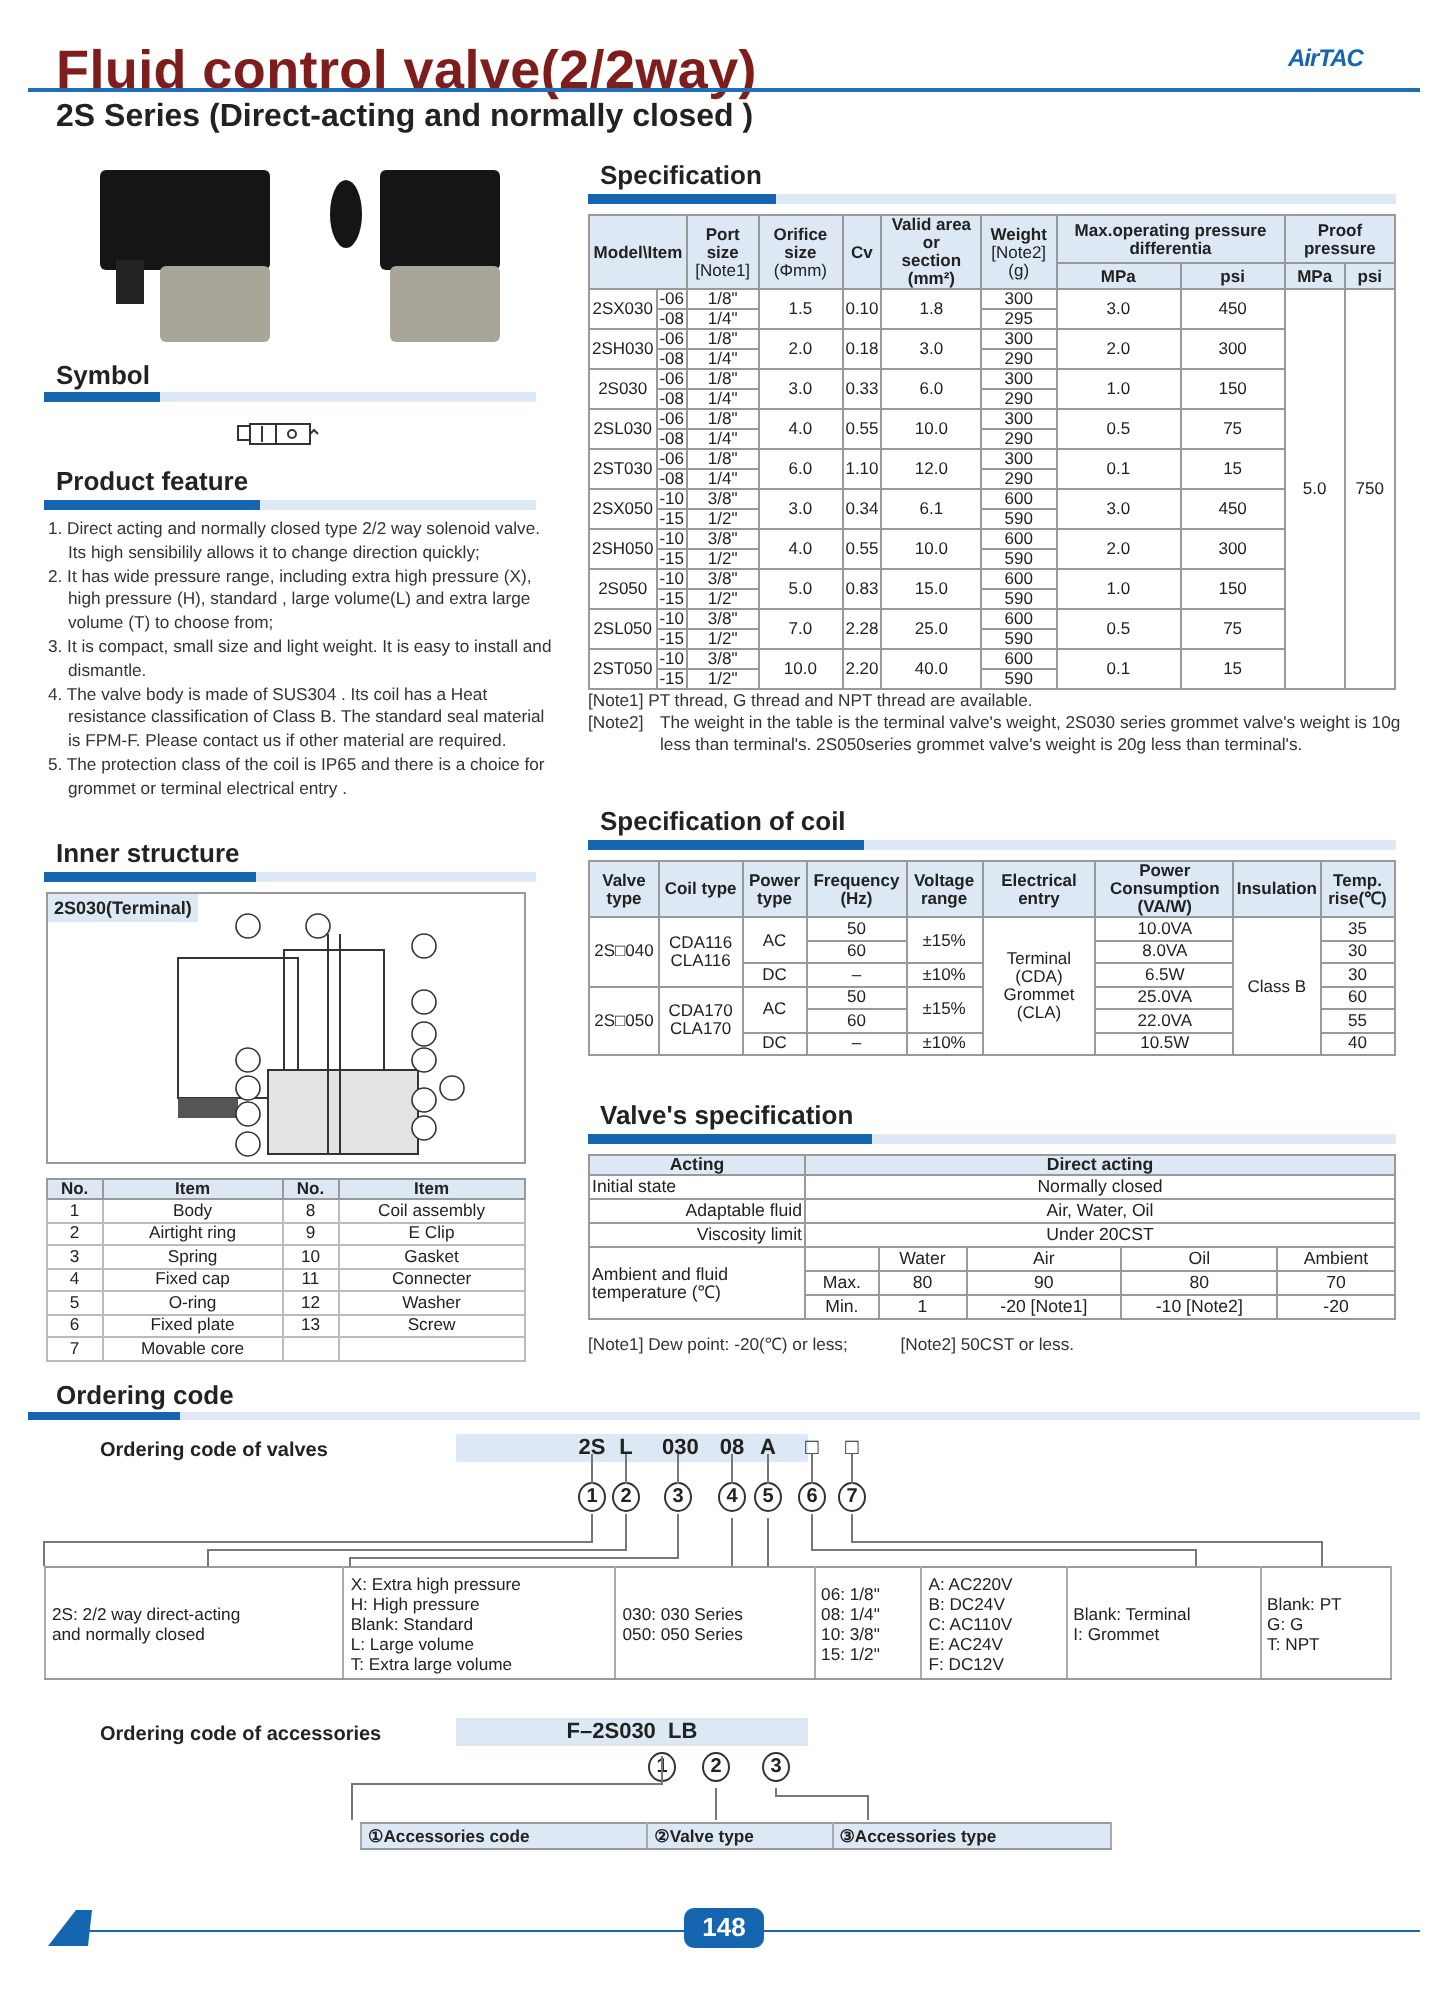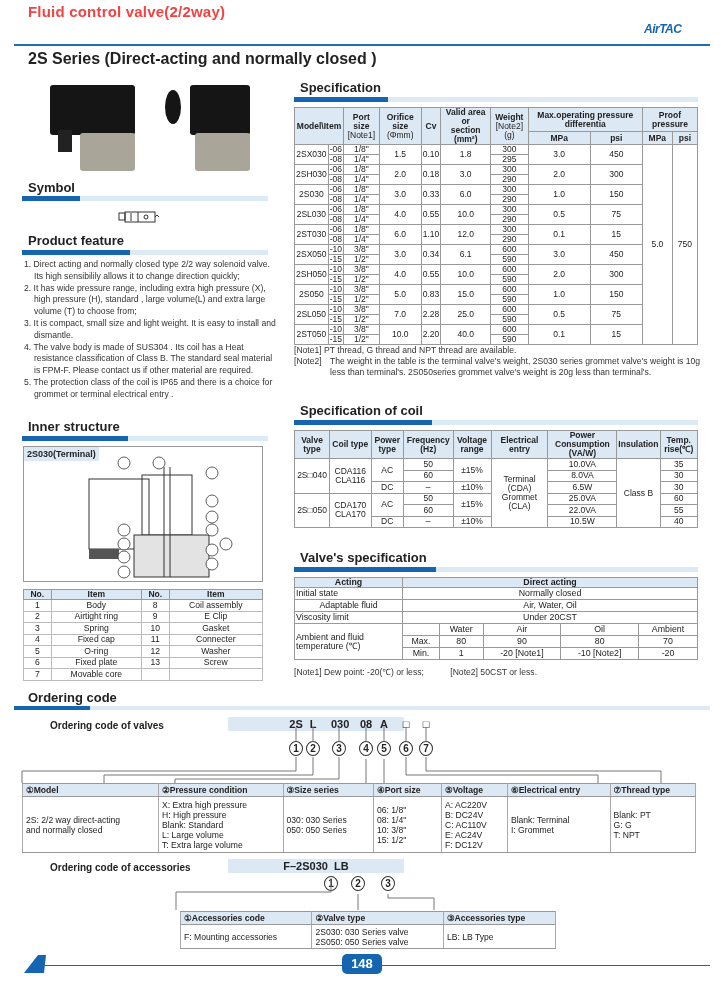--- a/index.html
+++ b/index.html
@@ -1,18 +1,18 @@
 <!DOCTYPE html>
 <html><head>
 <meta charset="utf-8">
 <style>
 *{box-sizing:border-box;margin:0;padding:0}
 body{width:721px;height:999px;background:#fff;font-family:"Liberation Sans",sans-serif;color:#222;position:relative;overflow:hidden}
 .abs{position:absolute}
-.title{left:28px;top:3px;font-size:15px;font-weight:bold;color:#ef4444;letter-spacing:0.2px}
+.title{left:28px;top:20px;font-size:27px;font-weight:bold;color:#7f1d1d;letter-spacing:0.2px}
 .title-rule{left:14px;top:44px;width:696px;height:2px;background:#1e6fb5}
 .subtitle{left:28px;top:50px;font-size:16px;font-weight:bold;color:#222}
 .logo{left:644px;top:22px;font-size:12px;font-weight:900;color:#1565b0;font-style:italic;letter-spacing:-0.5px}
 .sec-h{font-size:13px;font-weight:bold;color:#222}
 .sec-bar{height:5px;background:#dde9f5}
 .sec-bar i{display:block;height:5px;background:#1565b0}
 table{border-collapse:collapse;font-size:8.5px}
 td,th{border:1px solid #999;text-align:center;padding:0 1px;line-height:9px;font-weight:normal}
 th{background:#dce8f4;font-weight:bold}
 .spec td{height:9.6px}
@@ -425,25 +425,25 @@
         <th style="width:108px">Acting</th>
         <th colspan="5">Direct acting</th>
       </tr>
   </tbody>
     <tbody id="vs-body">
       <tr>
         <td style="text-align:left;height:12px">Initial state</td>
         <td colspan="5">Normally closed</td>
       </tr>
       <tr>
-        <td style="text-align:center;height:12px">Adaptable fluid</td>
+        <td style="text-align:right;height:12px">Adaptable fluid</td>
         <td colspan="5">Air, Water, Oil</td>
       </tr>
       <tr>
-        <td style="text-align:left;height:12px">Viscosity limit</td>
+        <td style="text-align:right;height:12px">Viscosity limit</td>
         <td colspan="5">Under 20CST</td>
       </tr>
       <tr>
         <td rowspan="3" style="text-align:left">Ambient and fluid temperature (℃)</td>
         <td></td>
         <td style="height:12px">Water</td>
         <td style="height:12px">Air</td>
         <td style="height:12px">Oil</td>
         <td style="height:12px">Ambient</td>
       </tr>
@@ -503,29 +503,20 @@
     <line x1="366" x2="366" y1="2" y2="17" stroke="#777"></line>
     <polyline points="384,34 384,58" fill="none" stroke="#777"></polyline>
     <line x1="384" x2="384" y1="2" y2="17" stroke="#777"></line>
     <polyline points="406,32 406,50 598,50 598,58" fill="none" stroke="#777"></polyline>
     <line x1="406" x2="406" y1="2" y2="17" stroke="#777"></line>
     <polyline points="426,32 426,46 661,46 661,58" fill="none" stroke="#777"></polyline>
     <line x1="426" x2="426" y1="2" y2="17" stroke="#777"></line>
   </svg>
 <table class="abs ord" style="left:22px;top:783px;width:674px">
   <tbody>
-      <tr id="ord-head">
-        <th>①Model</th>
-        <th>②Pressure condition</th>
-        <th>③Size series</th>
-        <th>④Port size</th>
-        <th>⑤Voltage</th>
-        <th>⑥Electrical entry</th>
-        <th>⑦Thread type</th>
-      </tr>
   <tr id="ord-body">
         <td style="text-align:left;vertical-align:middle;height:56px">
           <div>2S: 2/2 way direct-acting</div>
           <div>and normally closed</div>
         </td>
         <td style="vertical-align:middle">
           <div>X: Extra high pressure</div>
           <div>H: High pressure</div>
           <div>Blank: Standard</div>
           <div>L: Large volume</div>
@@ -574,32 +565,20 @@
   <polyline points="358,24 358,40" fill="none" stroke="#777"></polyline>
   <polyline points="388,24 388,28 434,28 434,40" fill="none" stroke="#777"></polyline>
 </svg>
 <table class="abs ord" style="left:180px;top:911px;width:376px">
   <tbody>
       <tr id="acc-head">
         <th>①Accessories code</th>
         <th>②Valve type</th>
         <th>③Accessories type</th>
       </tr>
-  <tr id="acc-body">
-        <td style="vertical-align:middle;height:24px">
-          <div>F: Mounting accessories</div>
-        </td>
-        <td style="vertical-align:middle;height:24px">
-          <div>2S030: 030 Series valve</div>
-          <div>2S050: 050 Series valve</div>
-        </td>
-        <td style="vertical-align:middle;height:24px">
-          <div>LB: LB Type</div>
-        </td>
-      </tr>
 </tbody>
   </table>
 
 <svg class="abs" style="left:22px;top:955px" width="26" height="18">
     <path d="M2 18 L16 0 L24 0 L22 18 Z" fill="#1565b0"></path>
   </svg>
 <div class="abs" style="left:40px;top:965px;width:670px;height:1px;background:#1565b0"></div>
 <div class="abs" style="left:342px;top:954px;width:40px;height:20px;background:#1565b0;border-radius:5px;color:#fff;font-weight:bold;font-size:13px;text-align:center;line-height:20px">148</div>
 
 </body></html>

